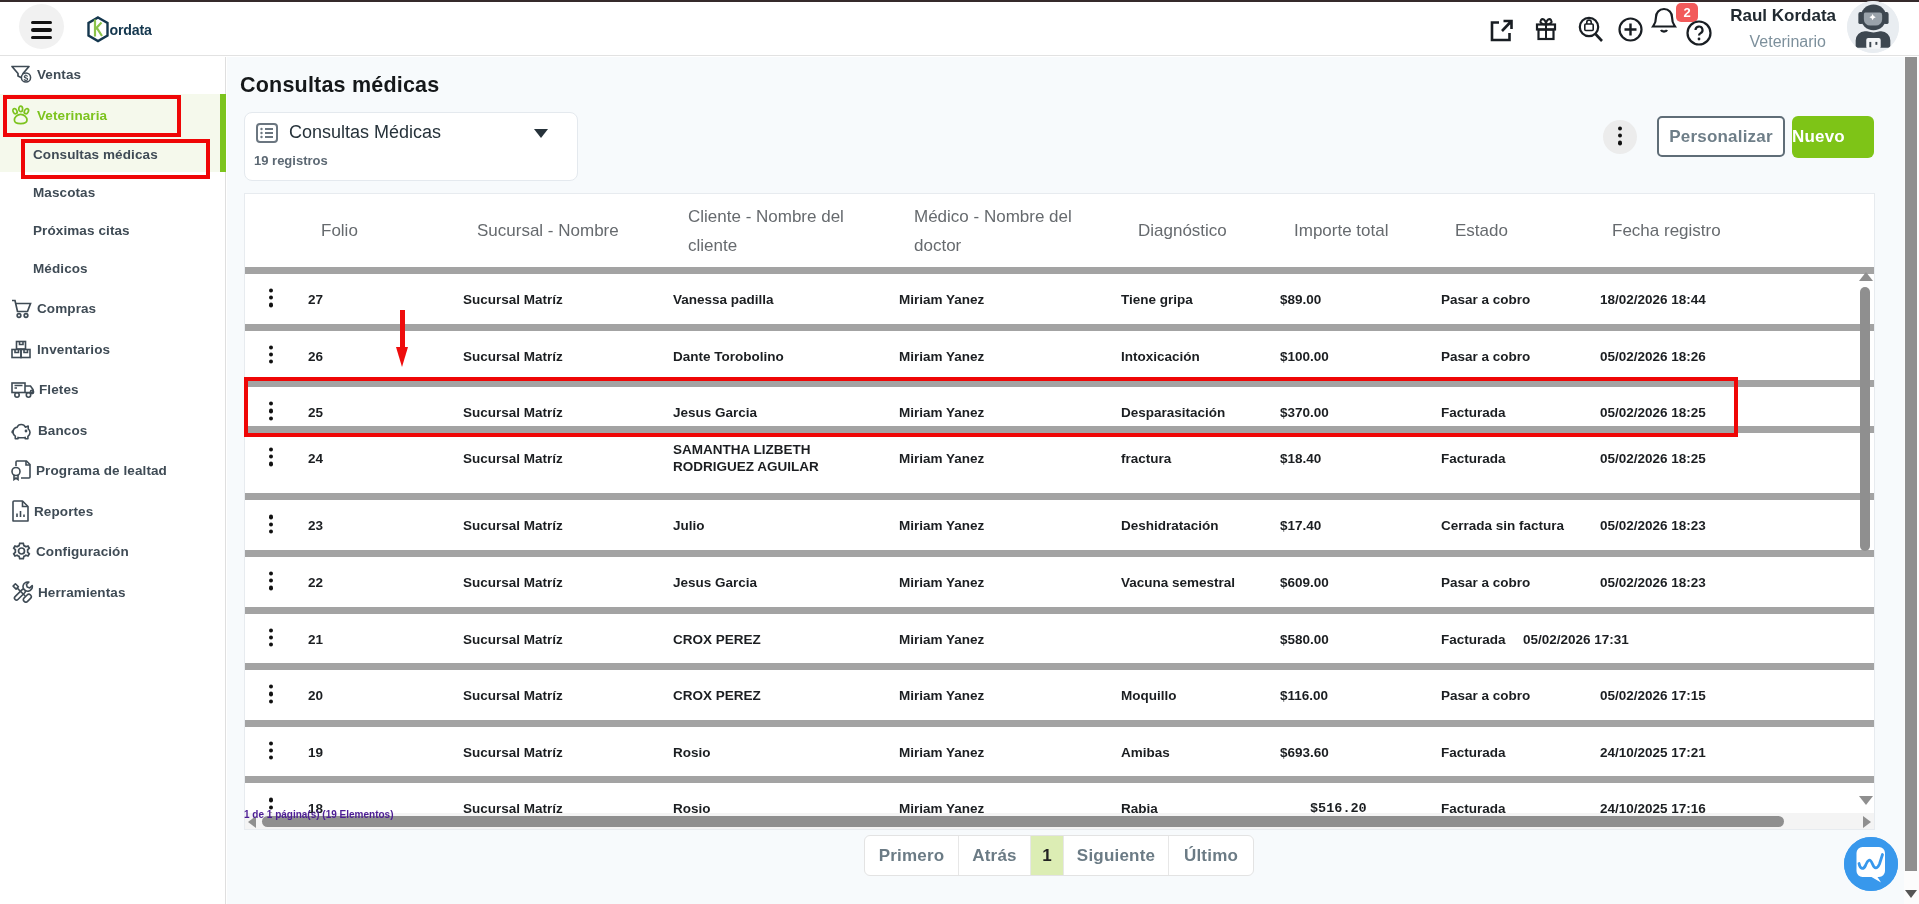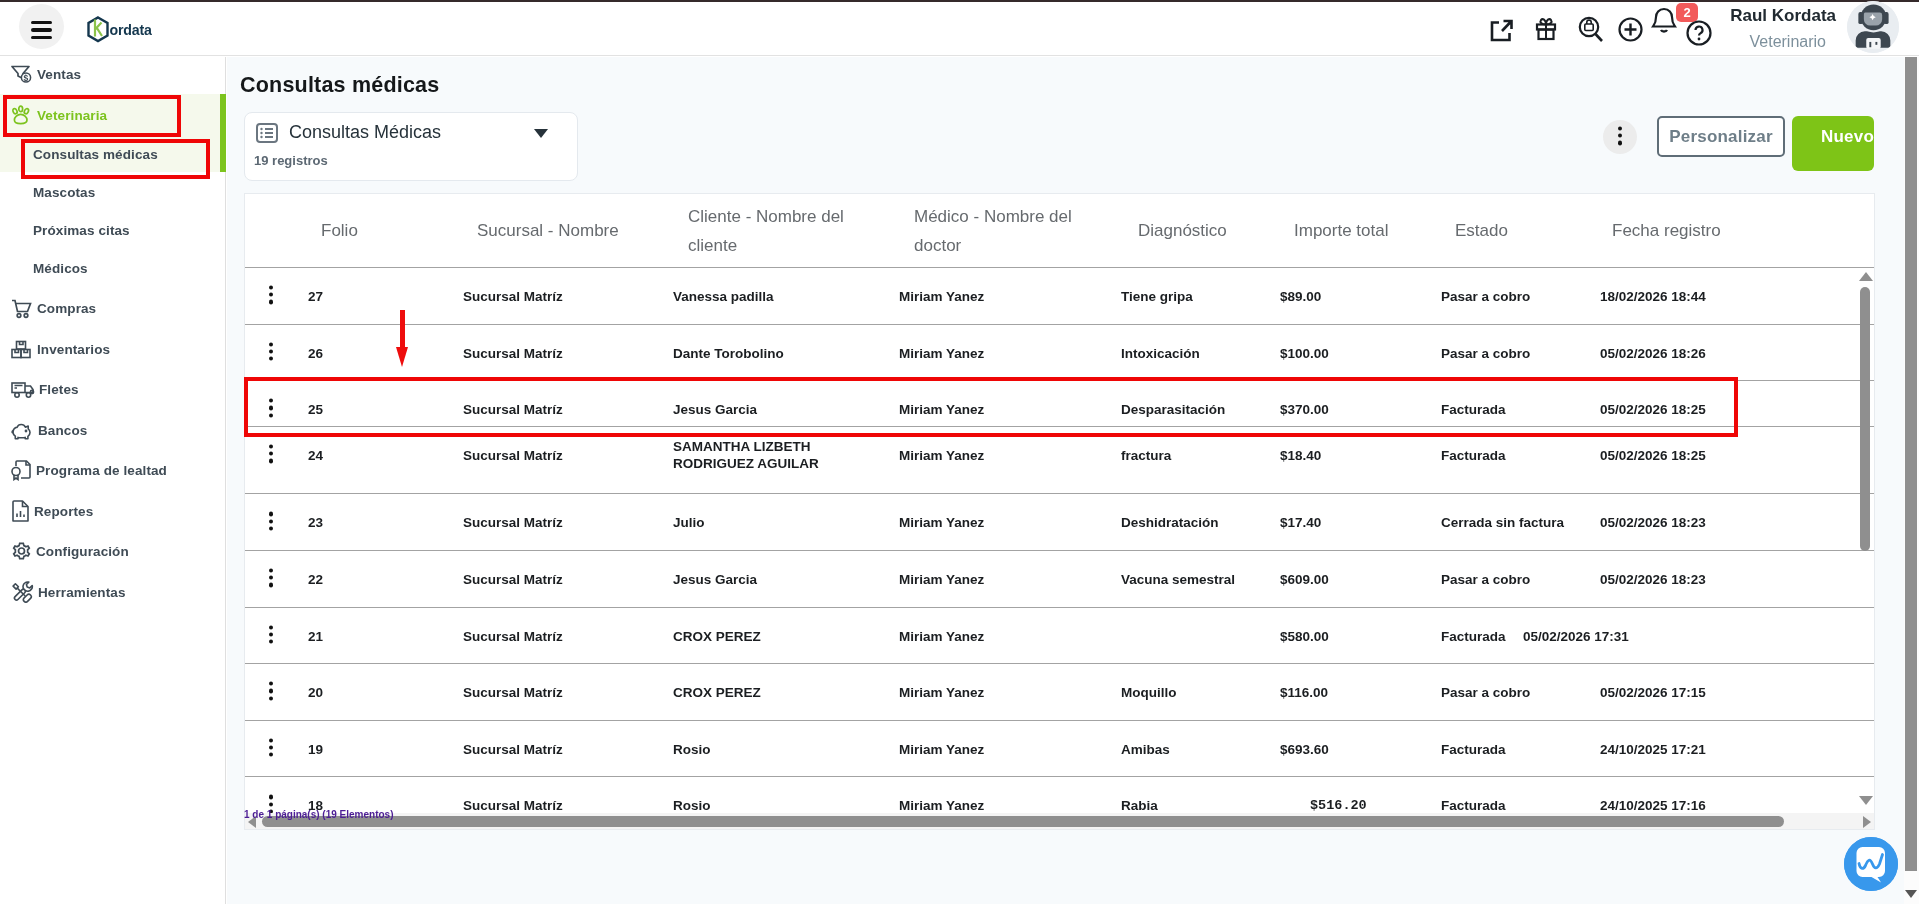--- a/index.html
+++ b/index.html
@@ -29,25 +29,25 @@
 .msub{position:absolute;left:33px;font-size:13.5px;font-weight:bold;color:#3f4b55;letter-spacing:0.1px;}
 
 #content{position:absolute;left:227px;top:57px;width:1677px;height:847px;background:#f7fafc;}
 #h1{position:absolute;left:13px;top:16px;font-size:21.5px;font-weight:bold;color:#15181a;letter-spacing:0.2px;}
 #card{position:absolute;left:17px;top:55px;width:334px;height:69px;background:#fff;border:1px solid #e4e9ee;border-radius:8px;}
 #cardtitle{position:absolute;left:44px;top:9px;font-size:18px;color:#26323a;}
 #cardsub{position:absolute;left:9px;top:40px;font-size:13px;font-weight:bold;color:#5c6873;}
 #caret{position:absolute;left:289px;top:16px;width:0;height:0;border-left:7px solid transparent;border-right:7px solid transparent;border-top:9px solid #26323a;}
 #dotbtn{position:absolute;left:1376px;top:63px;width:34px;height:34px;border-radius:50%;background:#ececec;}
 #btnpers{position:absolute;left:1430px;top:59px;width:128px;height:41px;background:#fff;border:2px solid #5f6d77;border-radius:5px;color:#6e7e88;font-size:17px;font-weight:bold;text-align:center;line-height:38px;letter-spacing:0.2px;}
-#btnnuevo{position:absolute;left:1565px;top:59px;width:82px;height:55px;background:#7ec417;border-radius:6px;color:#fff;font-size:17px;font-weight:bold;text-align:right;line-height:42px;letter-spacing:0.2px;}
+#btnnuevo{position:absolute;left:1565px;top:59px;width:82px;height:42px;background:#7ec417;border-radius:6px;color:#fff;font-size:17px;font-weight:bold;text-align:left;line-height:42px;letter-spacing:0.2px;}
 
 #tablebox{position:absolute;left:17px;top:136px;width:1631px;height:637px;background:#fff;border:1px solid #e7ebef;overflow:hidden;}
 .th{position:absolute;font-size:17px;color:#666a6e;line-height:29px;}
-.row{position:absolute;left:0;width:1629px;height:57px;border-top:1px solid #a3a3a3;}
+.row{position:absolute;left:0;width:1629px;height:57px;border-top:7px solid #a3a3a3;}
 .c{position:absolute;font-size:13.5px;font-weight:bold;color:#1b1e21;top:50%;transform:translateY(-50%);line-height:17px;}
 .dots3{position:absolute;left:24px;top:50%;transform:translateY(-50%);width:5px;height:21px;}
 .dots3 i{display:block;width:4.2px;height:4.2px;border-radius:50%;background:#111;margin:0 0 3px 0;}
 
 #vscroll{position:absolute;left:1613px;top:72px;width:15px;height:550px;}
 #vthumb{position:absolute;left:1615px;top:93px;width:10px;height:264px;background:#8f8f8f;border-radius:5px;}
 #hscroll{position:absolute;left:0px;top:619px;width:1629px;height:18px;background:#f4f4f4;}
 #hthumb{position:absolute;left:17px;width:1522px;height:11px;background:#8f8f8f;border-radius:6px;}
 
 #pager{position:absolute;left:637px;top:778px;height:41px;background:#fff;border:1px solid #e3e3e3;border-radius:6px;display:flex;overflow:hidden;}
@@ -432,20 +432,27 @@
     </div>
     <div id="vthumb"></div>
     <div id="hscroll">
       <div style="position:absolute;left:3px;top:3px;width:0;height:0;border-top:6px solid transparent;border-bottom:6px solid transparent;border-right:8px solid #8f8f8f;"></div>
       <div style="position:absolute;left:1618px;top:3px;width:0;height:0;border-top:6px solid transparent;border-bottom:6px solid transparent;border-left:8px solid #8f8f8f;"></div>
     </div>
     <div id="hthumb" style="top:622px;"></div>
   </div>
 
   <div style="position:absolute;left:17px;top:752px;font-size:10px;font-weight:bold;color:#4c1d95;">1 de 1 página(s) (19 Elementos)</div>
+  <div id="pager">
+    <div class="pbtn" style="width:94px;">Primero</div>
+    <div class="pbtn" style="width:72px;">Atrás</div>
+    <div class="pbtn" style="width:33px;background:#dcedb4;color:#222;">1</div>
+    <div class="pbtn" style="width:105px;">Siguiente</div>
+    <div class="pbtn" style="width:84px;border-right:none;">Último</div>
+  </div>
 </div>
 
 <div id="pagescrolltrack"></div>
 <div id="pagescrollthumb"></div>
 <div style="position:absolute;left:1905px;top:890px;width:0;height:0;border-left:6px solid transparent;border-right:6px solid transparent;border-top:8px solid #555;"></div>
 
 <div id="chat">
   <svg width="54" height="54" viewBox="0 0 54 54">
     <circle cx="27" cy="27" r="27" fill="#3898ec"></circle>
     <path d="M18.5 10 H35 a6 6 0 0 1 6 6 V34 a6 6 0 0 1 -6 6 H33.5 l3.5 5.5 l-9.5 -5.5 H18.5 a6 6 0 0 1 -6 -6 V16 a6 6 0 0 1 6 -6 Z" fill="#fff"></path>

